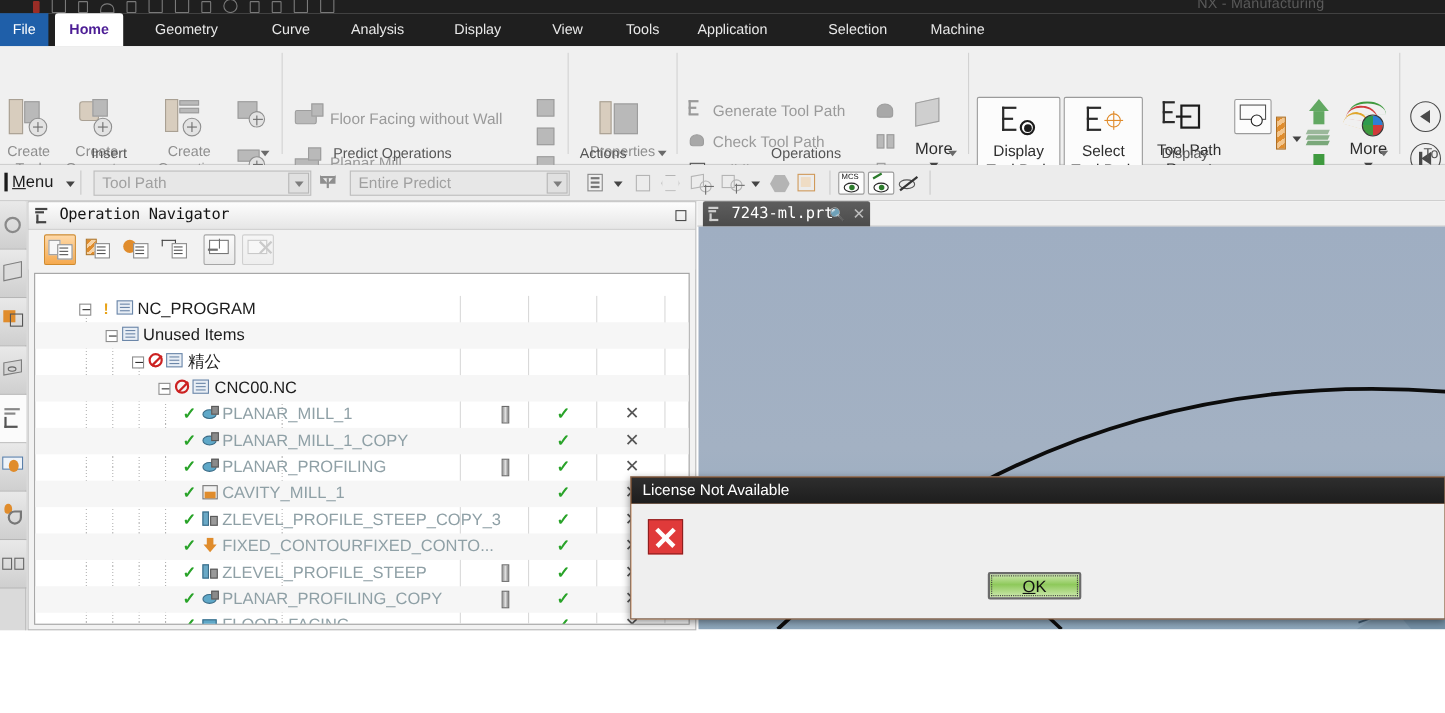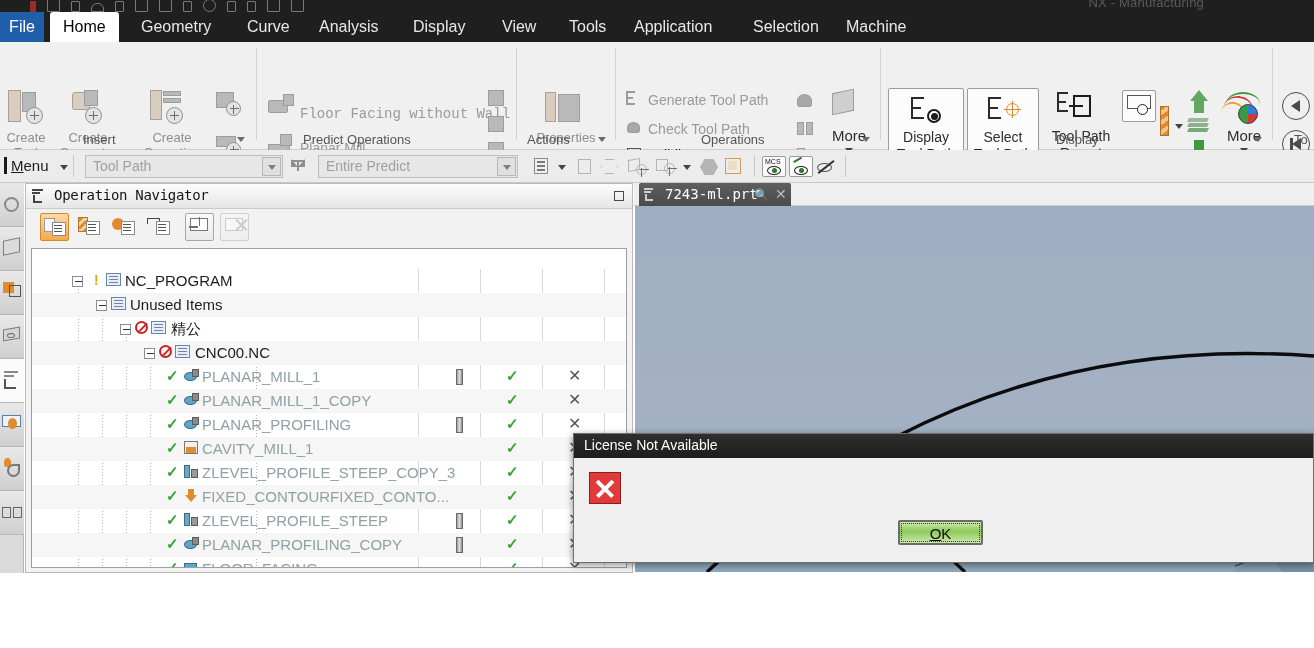--- a/index.html
+++ b/index.html
@@ -19,25 +19,25 @@
   .qat-icons i.none { border:none; }
   .qat-red { width:6px!important; height:11px!important; border:none!important;
     background:#b03028; }
   .app-title { position:absolute; right:110px; top:-5px; color:#5a5a5a;
     font-size:13px; letter-spacing:.2px; white-space:nowrap; }
 
   
   .tabbar { position:absolute; left:0; top:12px; width:1314px; height:30px;
     background:#1f1f1f; }
   .tab { position:absolute; top:0; height:30px; line-height:30px; padding:0 13px;
-    font-size:16px; color:#e8e8e8; white-space:nowrap; cursor:default; }
+    font-size:13px; color:#e8e8e8; white-space:nowrap; cursor:default; }
   .tab.file { background:#1f5fa9; color:#ffffff; left:0; width:44px;
     padding:0; text-align:center; }
-  .tab.active { background:#ffffff; color:#000000; border-top-left-radius:3px;
-    border-top-right-radius:3px; }
+  .tab.active { background:#ffffff; color:#4c1d95; border-top-left-radius:3px;
+    border-top-right-radius:3px;font-weight:bold; }
 
   
   .ribbon { position:absolute; left:0; top:42px; width:1314px; height:108px;
     background:#f0f0f0; border-bottom:1px solid #cfcfcf; }
   .rb-sep { position:absolute; top:6px; width:1px; height:92px; background:#d2d2d2; }
   .grp-label { position:absolute; bottom:2px; font-size:13px; color:#555;
     white-space:nowrap; }
   .grp-arrow { position:absolute; bottom:7px; width:0;height:0;
     border-left:4px solid transparent; border-right:4px solid transparent;
     border-top:5px solid #6a6a6a; }
@@ -270,21 +270,21 @@
     </div>
 
     <div class="grp-label" style="left:83px;">Insert</div>
     <div class="grp-arrow" style="left:237px;"></div>
     <div class="rb-sep" style="left:256px;"></div>
 
     <div class="ic" style="left:268px;top:52px;width:30px;height:26px;">
       <div class="bx" style="left:0;top:6px;width:20px;height:13px;border-radius:2px;"></div>
       <div class="bx" style="left:15px;top:0;width:11px;height:12px;"></div>
     </div>
-    <div class="smtxt" style="left:300px;top:64px;font-family:Liberation Mono, monospace;">Floor Facing without Wall</div>
+    <div class="smtxt" style="left:300px;top:58px;">Floor Facing without Wall</div>
 
     <div class="ic" style="left:268px;top:92px;width:30px;height:26px;">
       <div class="bx" style="left:0;top:10px;width:22px;height:11px;"></div>
       <div class="bx" style="left:12px;top:0;width:12px;height:12px;"></div>
     </div>
     <div class="smtxt" style="left:300px;top:98px;">Planar Mill</div>
 
     <div class="ic" style="left:488px;top:48px;width:22px;height:20px;">
       <div class="bx" style="left:0;top:0;width:16px;height:16px;"></div>
     </div>

